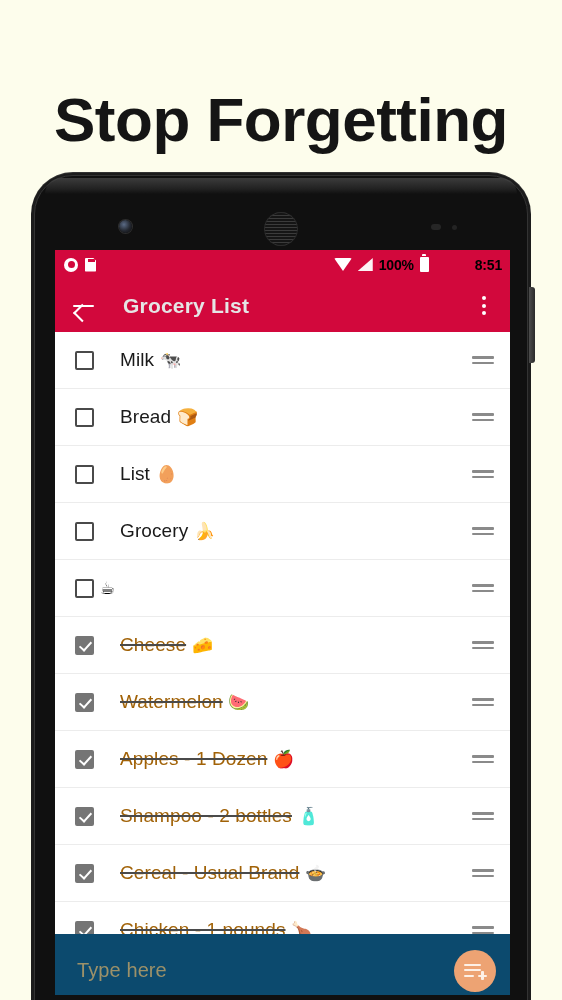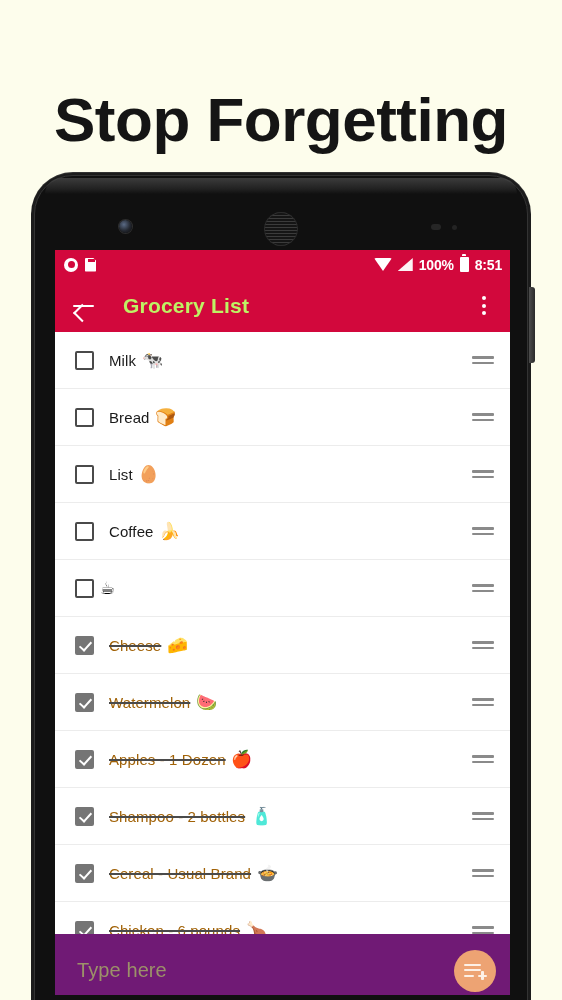--- a/index.html
+++ b/index.html
@@ -125,21 +125,21 @@
     overflow: hidden;
   }
 
   
   .status-bar {
     height: 29px;
     background: #d2083c;
     display: flex;
     align-items: center;
     padding: 0 8px 0 9px;
-    color: #ffffff;
+    color: #000000;
     font-size: 14px;
     font-weight: bold;
     box-sizing: border-box;
   }
   .sb-left { display: flex; align-items: center; gap: 7px; }
   .sb-right { margin-left: auto; display: flex; align-items: center; gap: 6px; }
   .rec-icon {
     width: 14px; height: 14px; border-radius: 50%;
     background: #ffffff;
     position: relative;
@@ -182,21 +182,21 @@
     background: #ffffff;
     border-radius: 1px;
     position: relative;
   }
   .battery-icon::before {
     content: "";
     position: absolute; left: 2.5px; top: -3px;
     width: 4px; height: 2px; background: #ffffff;
     border-radius: 1px 1px 0 0;
   }
-  .clock-text { font-size: 14px; letter-spacing: -0.2px; }
+  .clock-text { font-size: 14px; letter-spacing: -0.2px; margin-left: 40px; }
 
   
   .app-bar {
     height: 53px;
     background: #d2083c;
     display: flex;
     align-items: center;
     padding: 0 14px 0 16px;
     box-sizing: border-box;
   }
@@ -214,21 +214,21 @@
   .back-arrow::after {
     content: "";
     position: absolute; left: 2px; top: 7px;
     width: 11px; height: 11px;
     border-left: 2.2px solid #fff;
     border-bottom: 2.2px solid #fff;
     transform: rotate(45deg);
     transform-origin: left bottom;
   }
   .app-title {
-    color: #bef264;
+    color: #e5e5e5;
     font-size: 21px;
     font-weight: bold;
     margin-left: 26px;
     letter-spacing: 0.2px;
   }
   .overflow-menu {
     margin-left: auto;
     width: 24px; height: 24px;
     display: flex; flex-direction: column;
     align-items: center; justify-content: center;
@@ -274,22 +274,22 @@
   .checkbox.checked::after {
     content: "";
     position: absolute;
     left: 4.5px; top: 1px;
     width: 5px; height: 10px;
     border-right: 2.4px solid #fff;
     border-bottom: 2.4px solid #fff;
     transform: rotate(42deg);
   }
   .row-label {
-    margin-left: 15px;
-    font-size: 15px;
+    margin-left: 26px;
+    font-size: 19px;
     color: #1a1a1a;
     letter-spacing: 0.1px;
     white-space: nowrap;
   }
   .list-row.done .row-label {
     color: #a16207;
     text-decoration: line-through;
     text-decoration-color: #4a4a4a;
     text-decoration-thickness: 1.5px;
   }
@@ -313,21 +313,21 @@
     background: #8a8a8a;
     border-radius: 1px;
   }
 
   
   .input-bar {
     position: absolute;
     left: 0; bottom: 0;
     width: 455px;
     height: 61px;
-    background: #701a75;
+    background: #0c4a6e;
     display: flex;
     align-items: center;
     padding: 12px 14px 0 22px;
     box-sizing: border-box;
     z-index: 5;
   }
   .type-placeholder {
     font-size: 20px;
     color: #9c9169;
     letter-spacing: 0.1px;
@@ -428,21 +428,21 @@
           <div class="checkbox"></div>
           <span class="row-label">List</span>
           <span class="emoji">🥚</span>
           <div class="drag-handle">
             <span></span>
             <span></span>
           </div>
         </div>
         <div class="list-row">
           <div class="checkbox"></div>
-          <span class="row-label">Coffee</span>
+          <span class="row-label">Grocery</span>
           <span class="emoji">🍌</span>
           <div class="drag-handle">
             <span></span>
             <span></span>
           </div>
         </div>
         <div class="list-row">
           <div class="checkbox"></div>
           <span class="emoji">☕</span>
           <div class="drag-handle">
@@ -490,21 +490,21 @@
           <div class="checkbox checked"></div>
           <span class="row-label">Cereal - Usual Brand</span>
           <span class="emoji">🍲</span>
           <div class="drag-handle">
             <span></span>
             <span></span>
           </div>
         </div>
         <div class="list-row done">
           <div class="checkbox checked"></div>
-          <span class="row-label">Chicken - 6 pounds</span>
+          <span class="row-label">Chicken - 1 pounds</span>
           <span class="emoji">🍗</span>
           <div class="drag-handle">
             <span></span>
             <span></span>
           </div>
         </div>
       </div>
 
     <div class="input-bar">
       <span class="type-placeholder">Type here</span>

